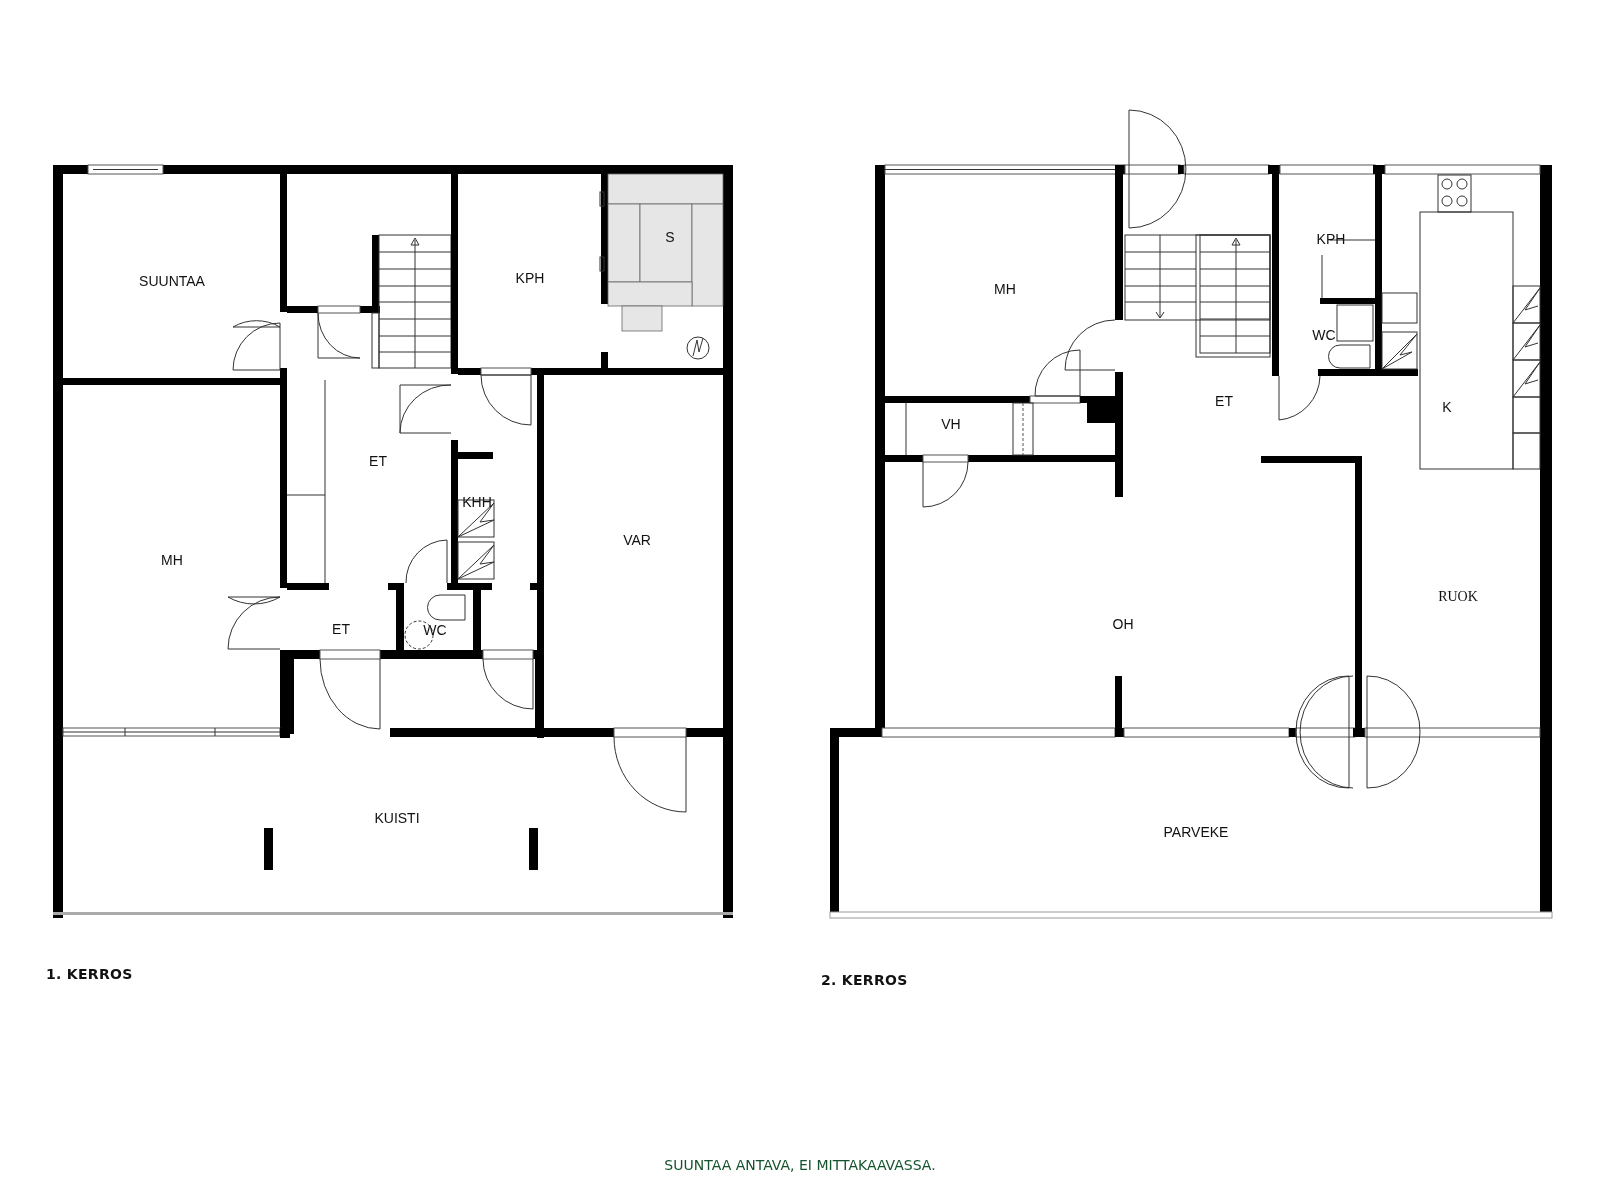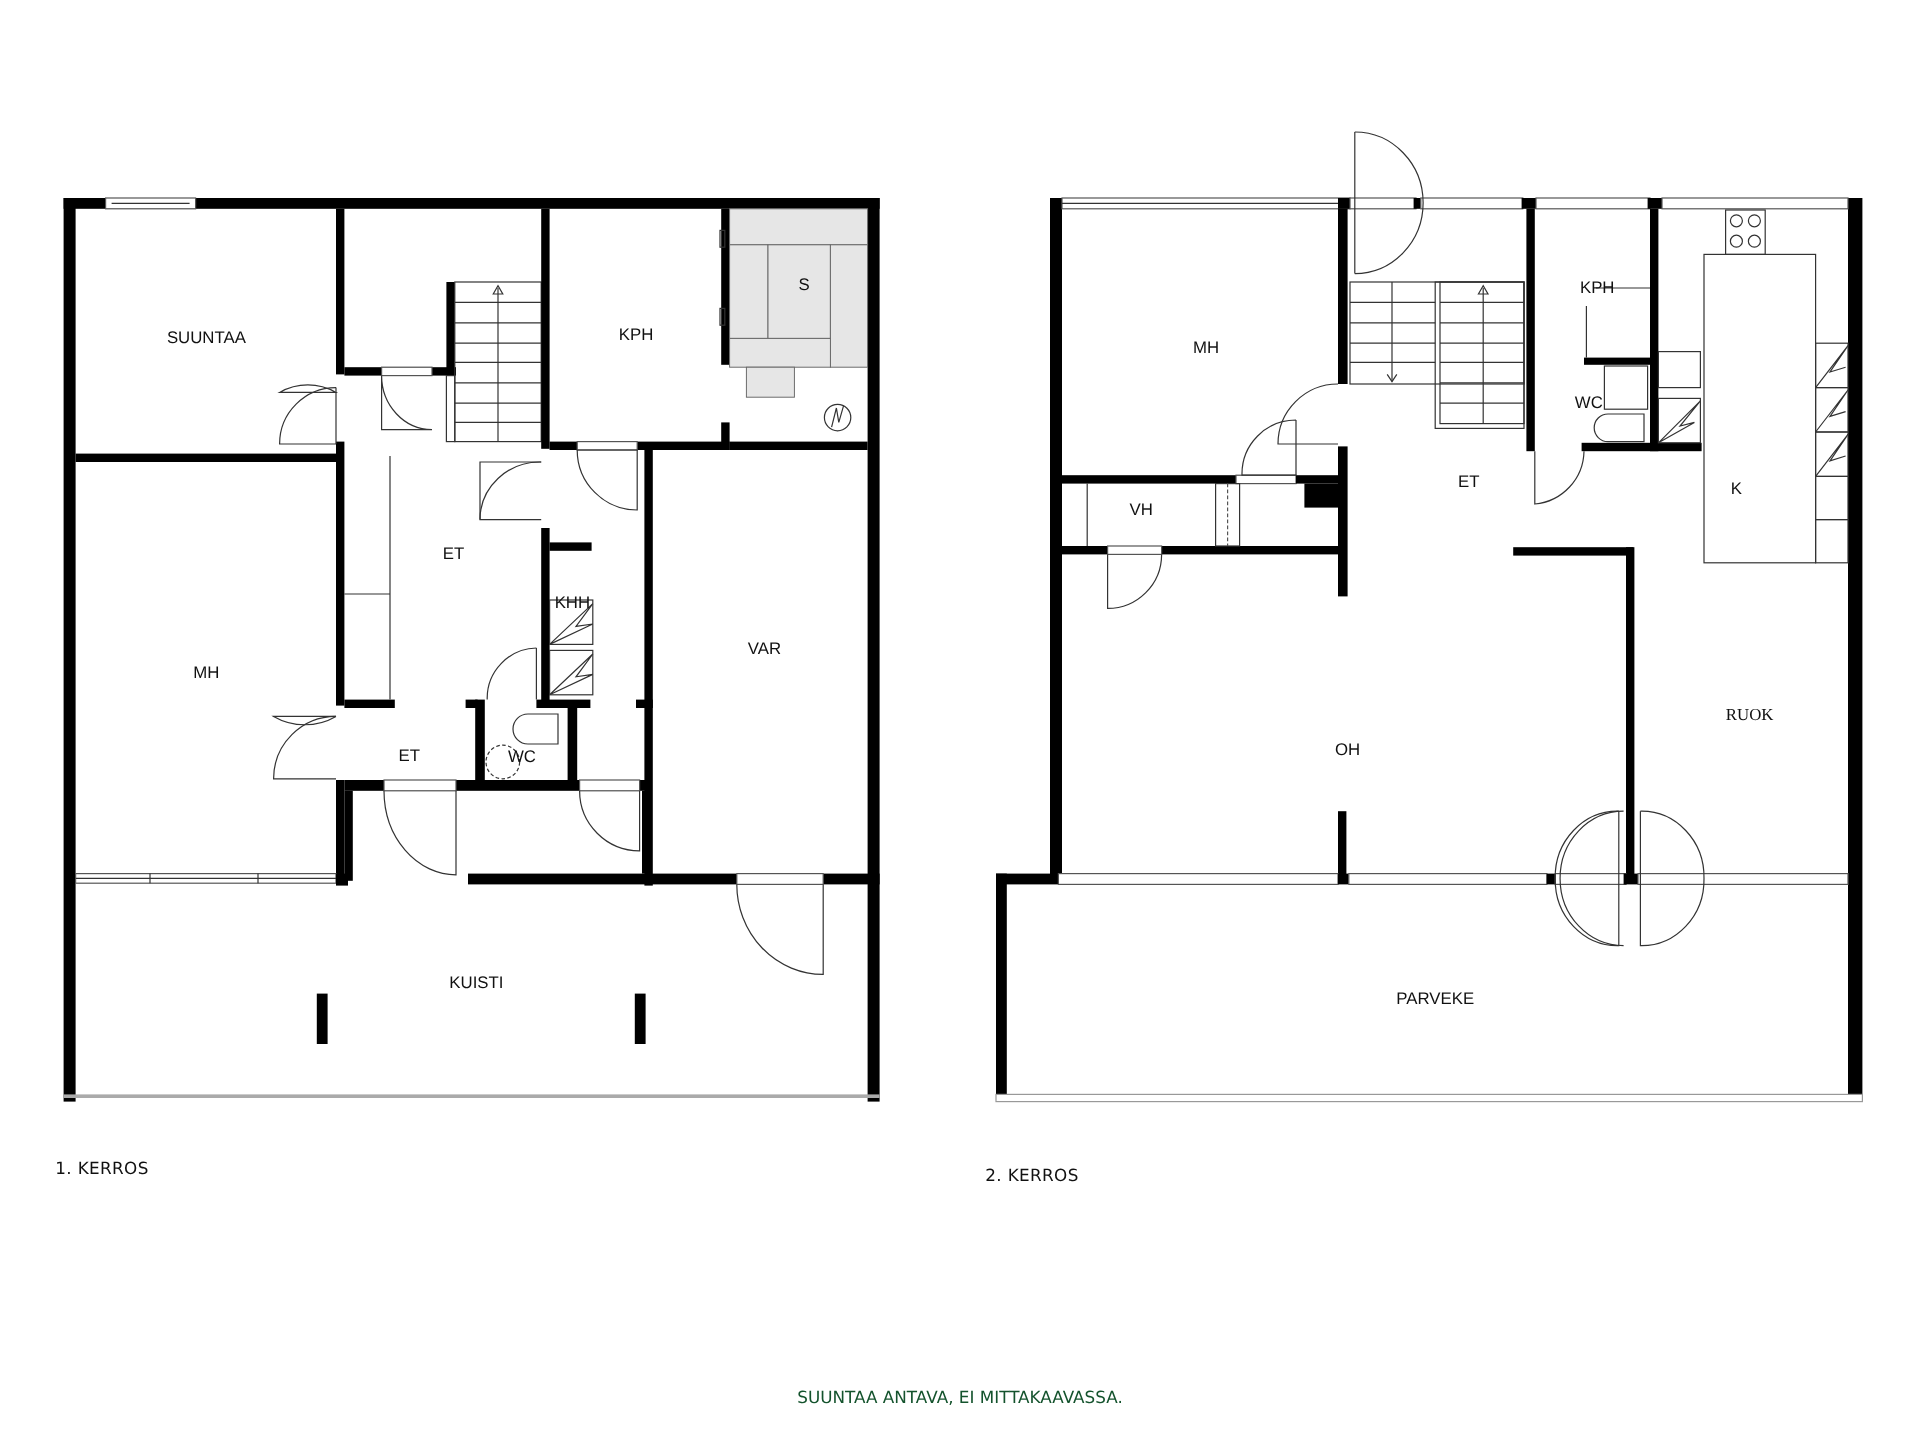--- a/index.html
+++ b/index.html
@@ -3,21 +3,21 @@
 <meta charset="utf-8">
 <style>
   html, body { margin:0; padding:0; background:#ffffff; }
   body { width:1600px; height:1200px; position:relative; overflow:hidden; font-family:"DejaVu Sans", sans-serif; }
   svg#plan { position:absolute; left:0; top:0; width:1600px; height:1200px; }
   .wall { fill:#000; }
   .thin { fill:none; stroke:#333; stroke-width:1; }
   .win { fill:#fff; stroke:#555; stroke-width:1; }
   .hatch { fill:#e6e6e6; stroke:#666; stroke-width:0.8; }
   .room-label { position:absolute; font-family:"Liberation Sans", sans-serif; font-size:14px; color:#111; transform:translate(-50%,-50%); white-space:nowrap; }
-  .floor-label { position:absolute; font-family:"DejaVu Sans", sans-serif; font-size:14px; color:#111; white-space:nowrap; letter-spacing:0.3px; }
+  .floor-label { position:absolute; font-family:"DejaVu Sans", sans-serif; font-size:14px; color:#111; white-space:nowrap; letter-spacing:0.3px;font-weight:bold; }
   .footer-note { position:absolute; left:50%; top:1165px; transform:translate(-50%,-50%); font-family:"DejaVu Sans", sans-serif; font-size:14px; color:#14532d; white-space:nowrap; }
 </style>
 </head>
 <body>
 
 <svg id="plan" viewBox="0 0 1600 1200" xmlns="http://www.w3.org/2000/svg">
 
   <g>
 
     <rect class="wall" x="53" y="165" width="10" height="753"></rect>

